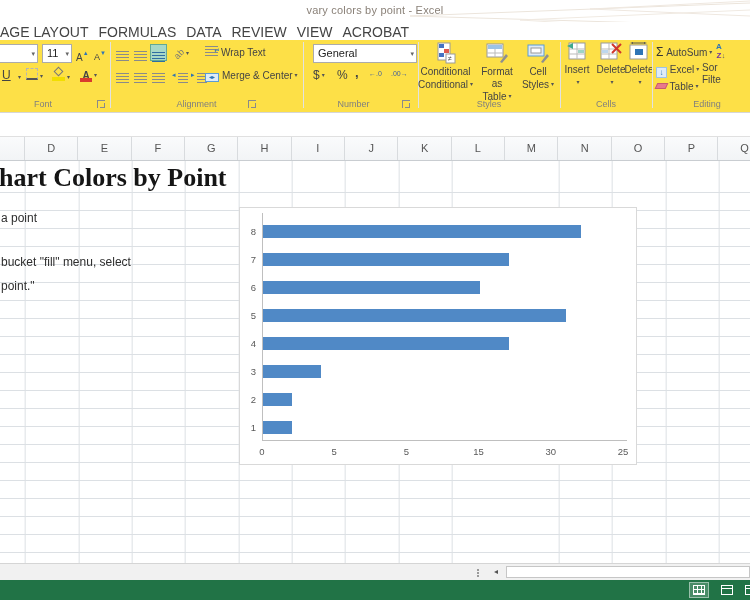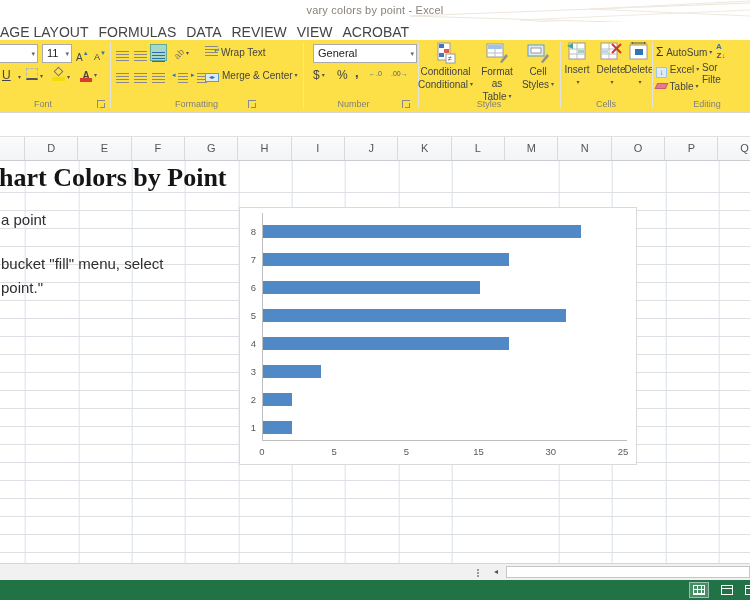--- a/index.html
+++ b/index.html
@@ -40,21 +40,21 @@
   background:linear-gradient(#fafbfc,#f2f4f6);border-bottom:1px solid #c9cdd1;font-size:11px;color:#555}
 .ch{flex:0 0 53.35px;text-align:center;line-height:23px;border-right:1px solid #d8dbde}
 .ch.first{flex:0 0 25px}
 .grid{left:0;top:161px;width:750px;height:402px;background:#fff;
   background-image:repeating-linear-gradient(to right,transparent 0 52.35px,#dce0e4 52.35px 53.35px);
   background-position:-27.35px 0}
 .hlines{position:absolute;left:0;top:31px;width:750px;height:371px;
   background:repeating-linear-gradient(to bottom,#dce0e4 0 1px,transparent 1px 18px)}
 .sheettitle{left:-1px;top:163px;font-family:"Liberation Serif",serif;font-weight:bold;
   font-size:26px;color:#151515;white-space:nowrap}
-.snote{font-size:15px;color:#2e2e2e;white-space:nowrap}
+.snote{font-size:12px;color:#2e2e2e;white-space:nowrap}
 
 .chart{left:239px;top:207px;width:398px;height:258px;background:#fff;border:1px solid #d9d9d9}
 .axisv{position:absolute;left:22px;top:5px;width:1px;height:228px;background:#bfbfbf}
 .axish{position:absolute;left:22px;top:232px;width:365px;height:1px;background:#bfbfbf}
 .bar{position:absolute;height:13px}
 .catlab{position:absolute;left:0;width:16px;text-align:right;font-size:9.5px;color:#595959;
   height:13px;line-height:13px}
 .xlab{position:absolute;top:238px;width:22px;text-align:center;font-size:9.5px;color:#595959}
 
 .scrollstrip{left:0;top:563px;width:750px;height:17px;background:#f1f1f1;border-top:1px solid #d5d5d5}
@@ -134,21 +134,21 @@
       </span><span>Wrap Text</span></div>
     <div class="vtool" style="left:4px;top:26px;padding-top:3px"><span class="icolines"></span></div>
     <div class="vtool" style="left:22px;top:26px;padding-top:3px"><span class="icolines"></span></div>
     <div class="vtool" style="left:40px;top:26px;padding-top:3px"><span class="icolines"></span></div>
     <div class="vtool" style="left:62px;top:26px;padding-top:3px">
       <span style="position:absolute;left:0;top:5px;font-size:7px;color:#2e75b6">◂</span><span class="icolines" style="width:10px;margin-left:4px"></span></div>
     <div class="vtool" style="left:81px;top:26px;padding-top:3px">
       <span style="position:absolute;left:0;top:5px;font-size:7px;color:#2e75b6">▸</span><span class="icolines" style="width:10px;margin-left:4px"></span></div>
     <div class="rbtn" style="left:95px;top:27px">
       <span style="display:inline-block;width:14px;height:9px;border:1px solid #5b9bd5;background:#deebf7;font-size:6px;color:#2e75b6;line-height:7px;text-align:center;margin-right:3px">◂▸</span><span>Merge &amp; Center</span><span class="darr">▾</span></div>
-    <div class="glabel" style="left:40px;right:60px">Formatting</div>
+    <div class="glabel" style="left:40px;right:60px">Alignment</div>
     <div class="launcher" style="left:138px;bottom:4px"></div>
   </div>
   <div class="vsep" style="left:303px"></div>
 
   <div class="group" style="left:303px;width:115px">
     <div class="combo" style="left:10px;top:4px;width:104px">
       <span>General</span>
       <span class="carr">▾</span></div>
     <div class="rbtn" style="left:10px;top:27px;font-size:12px">
       <span>$</span><span class="darr">▾</span></div>

